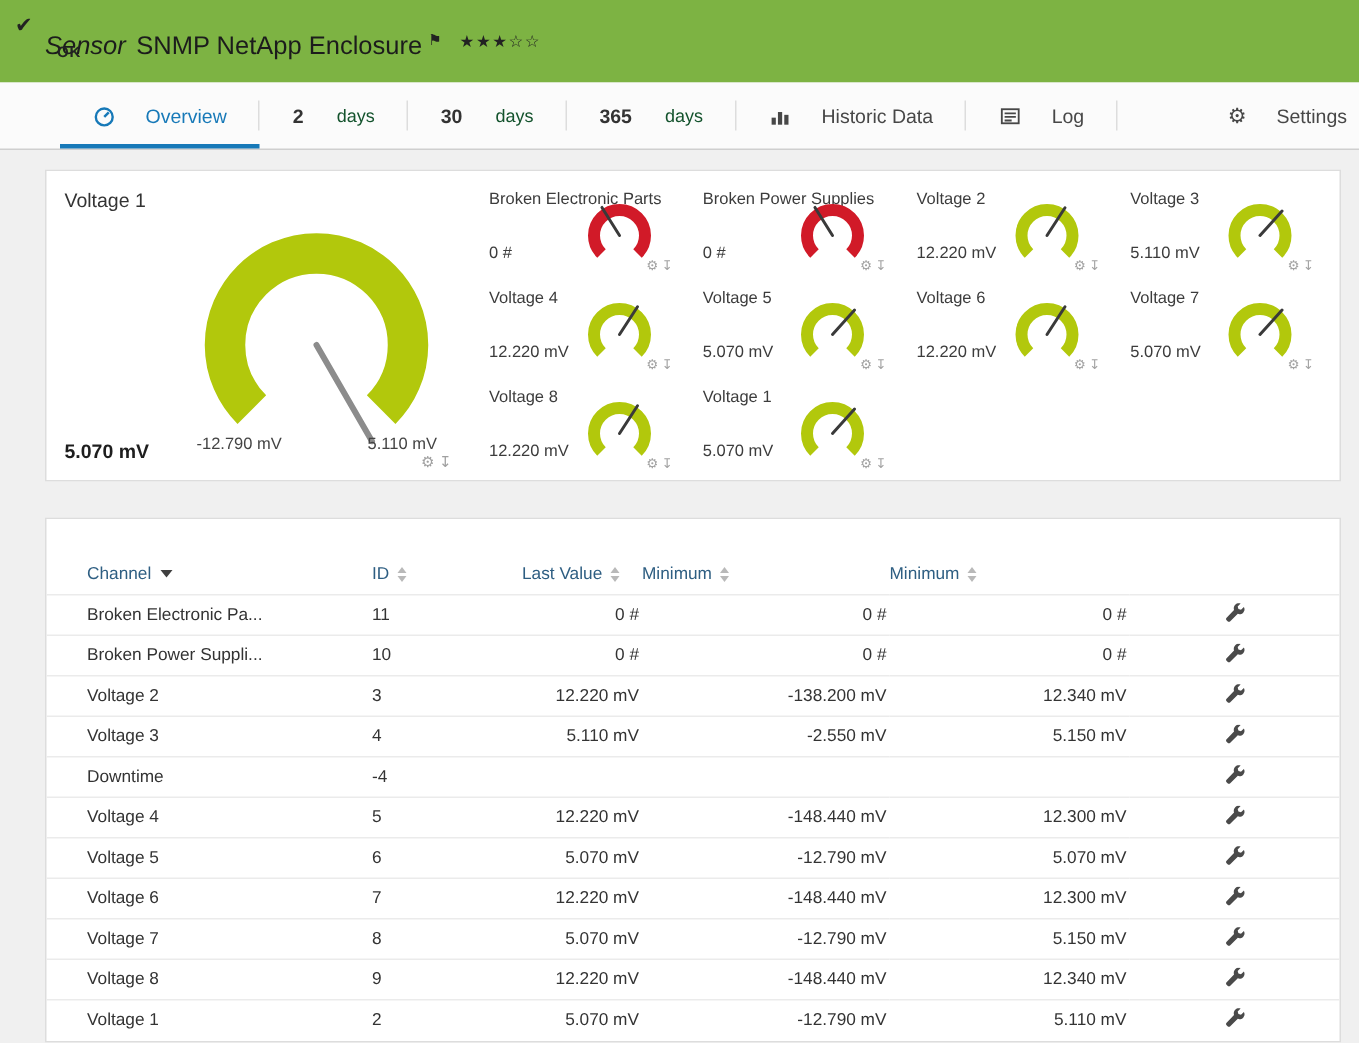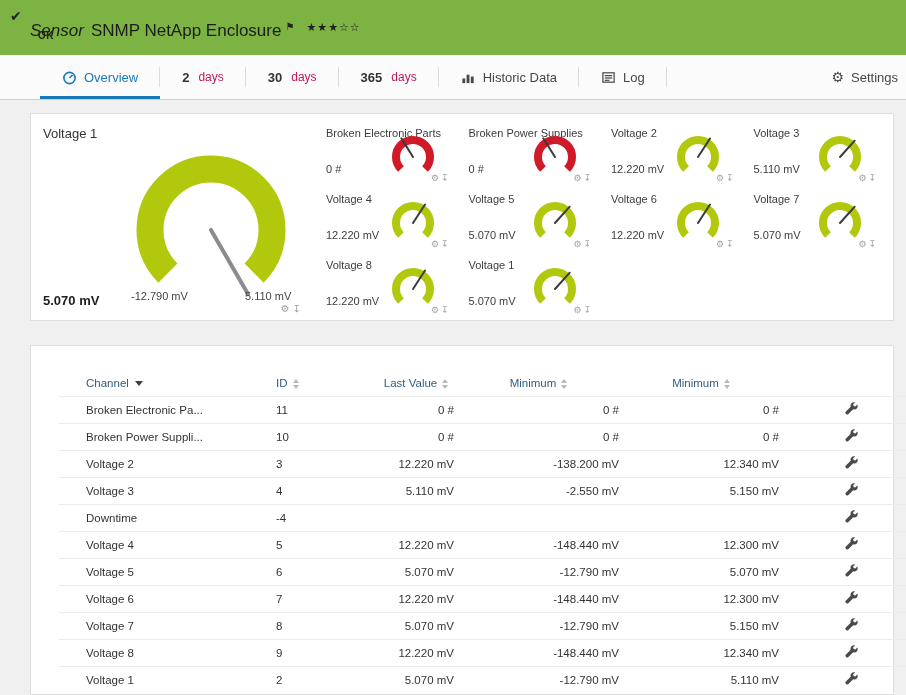--- a/index.html
+++ b/index.html
@@ -22,37 +22,37 @@
   .flag{font-size:10px;position:relative;top:-6px;margin-left:4px;color:#222;}
   .stars{font-size:11px;position:relative;top:-5px;margin-left:12px;letter-spacing:1px;color:#222;}
   .status{position:absolute;left:38px;top:30px;font-size:10px;font-weight:bold;color:#222;letter-spacing:.5px;}
 
   
   .tabbar{
     position:absolute;left:0;top:55px;width:906px;height:45px;background:#fbfbfb;
     border-bottom:1px solid #cfcfcf;display:flex;align-items:stretch;padding-left:40px;
   }
   .tab{
-    display:flex;align-items:center;gap:7px;padding:0 22px;position:relative;
+    display:flex;align-items:center;gap:20px;padding:0 22px;position:relative;
     font-size:13px;color:#474747;cursor:pointer;white-space:nowrap;
   }
   .tab:not(.settings-tab)::after{
     content:"";position:absolute;right:0;top:12px;bottom:12px;width:1px;background:#ddd;
   }
   .tab.active{color:var(--accent-blue);box-shadow:inset 0 -3px 0 var(--accent-blue);}
   .tab .num{font-weight:bold;font-size:13px;color:#333;margin-right:2px;}
-  .tab .unit{font-size:12px;color:#be185d;}
+  .tab .unit{font-size:12px;color:#14532d;}
   .tab .gear-glyph{font-size:14px;line-height:1;}
   .settings-tab{margin-left:auto;padding-right:8px;}
   .tab svg{display:block;}
 
   
   .card{position:absolute;background:#fff;border:1px solid #ddd;}
   #gauges-card{left:30px;top:113px;width:864px;height:208px;}
-  #table-card{left:30px;top:345px;width:864px;height:350px;padding-left:28px;}
+  #table-card{left:30px;top:345px;width:864px;height:350px;}
 
   
   .big-gauge{position:absolute;left:0;top:0;width:285px;height:100%;}
   .bg-title{position:absolute;left:12px;top:12px;font-size:13px;color:#333;}
   .bg-svg{position:absolute;left:80px;top:14px;width:200px;height:200px;}
   .bg-value{position:absolute;left:12px;bottom:12px;font-size:13px;font-weight:bold;color:#1e1e1e;}
   .bg-min{position:absolute;left:100px;bottom:18px;font-size:11px;color:#444;}
   .bg-max{position:absolute;left:214px;bottom:18px;font-size:11px;color:#444;}
   .bg-icons{position:absolute;right:12px;bottom:6px;font-size:10px;color:#a0a0a0;letter-spacing:3px;}
 
@@ -64,21 +64,21 @@
   .tile{position:relative;height:66px;}
   .tile-label{position:absolute;left:10px;top:8px;font-size:11px;color:#3c3c3c;white-space:nowrap;}
   .tile-gauge{position:absolute;right:20px;top:13px;width:52px;height:48px;}
   .tile-value{position:absolute;left:10px;bottom:10px;font-size:11px;color:#3c3c3c;}
   .tile-icons{position:absolute;right:8px;bottom:2px;font-size:9px;color:#a3a3a3;letter-spacing:2px;}
 
   
   #table-card table{border-collapse:collapse;width:100%;margin-top:24px;table-layout:fixed;}
   th{font-size:11.5px;color:#2e5e82;font-weight:normal;height:26px;padding:0;}
   .th-left{text-align:left;}
-  .th-right{text-align:center;}
+  .th-right{text-align:left;}
   th:first-child{padding-left:27px;}
   td{font-size:11.5px;color:#333;height:27px;border-top:1px solid #ebebeb;padding:0;}
   .td-channel{padding-left:27px;white-space:nowrap;overflow:hidden;}
   .td-right{text-align:right;padding-right:2px;}
   .td-icon{text-align:center;}
   .wrench{display:inline-block;cursor:pointer;line-height:0;}
 
   .sort-desc{
     display:inline-block;width:0;height:0;margin-left:6px;vertical-align:middle;
     border-left:4px solid transparent;border-right:4px solid transparent;border-top:5px solid #3f3f3f;

